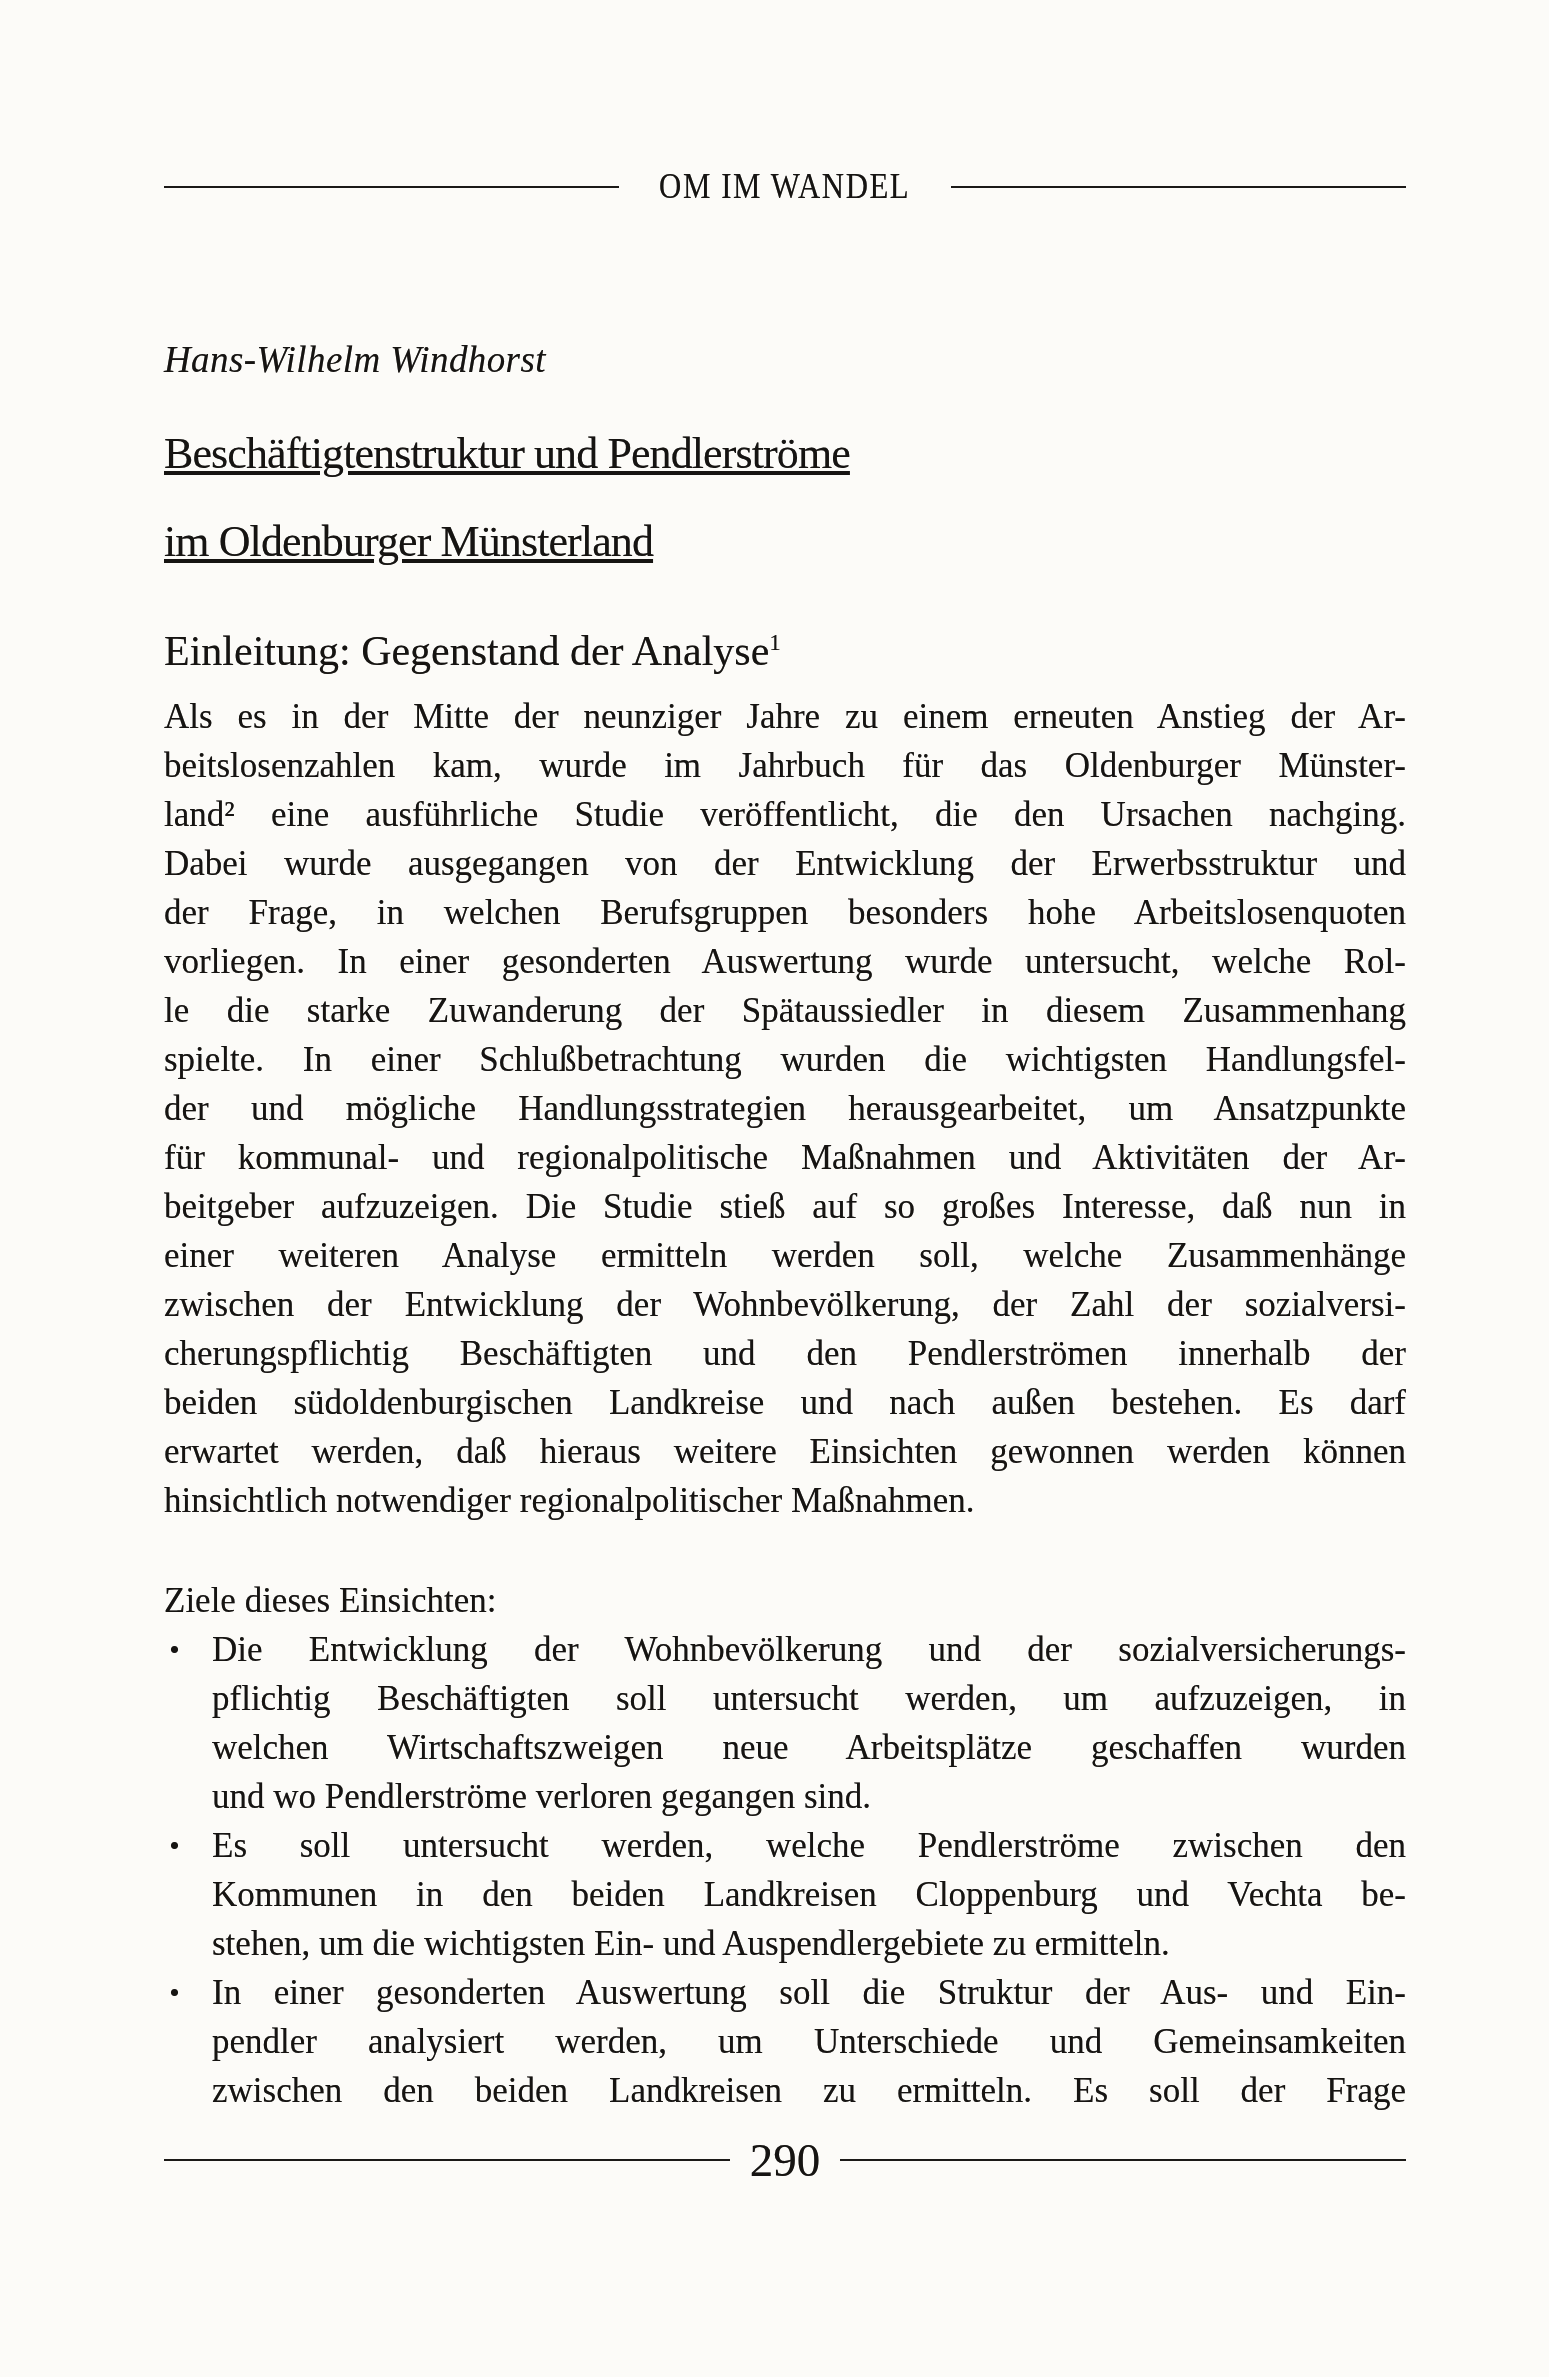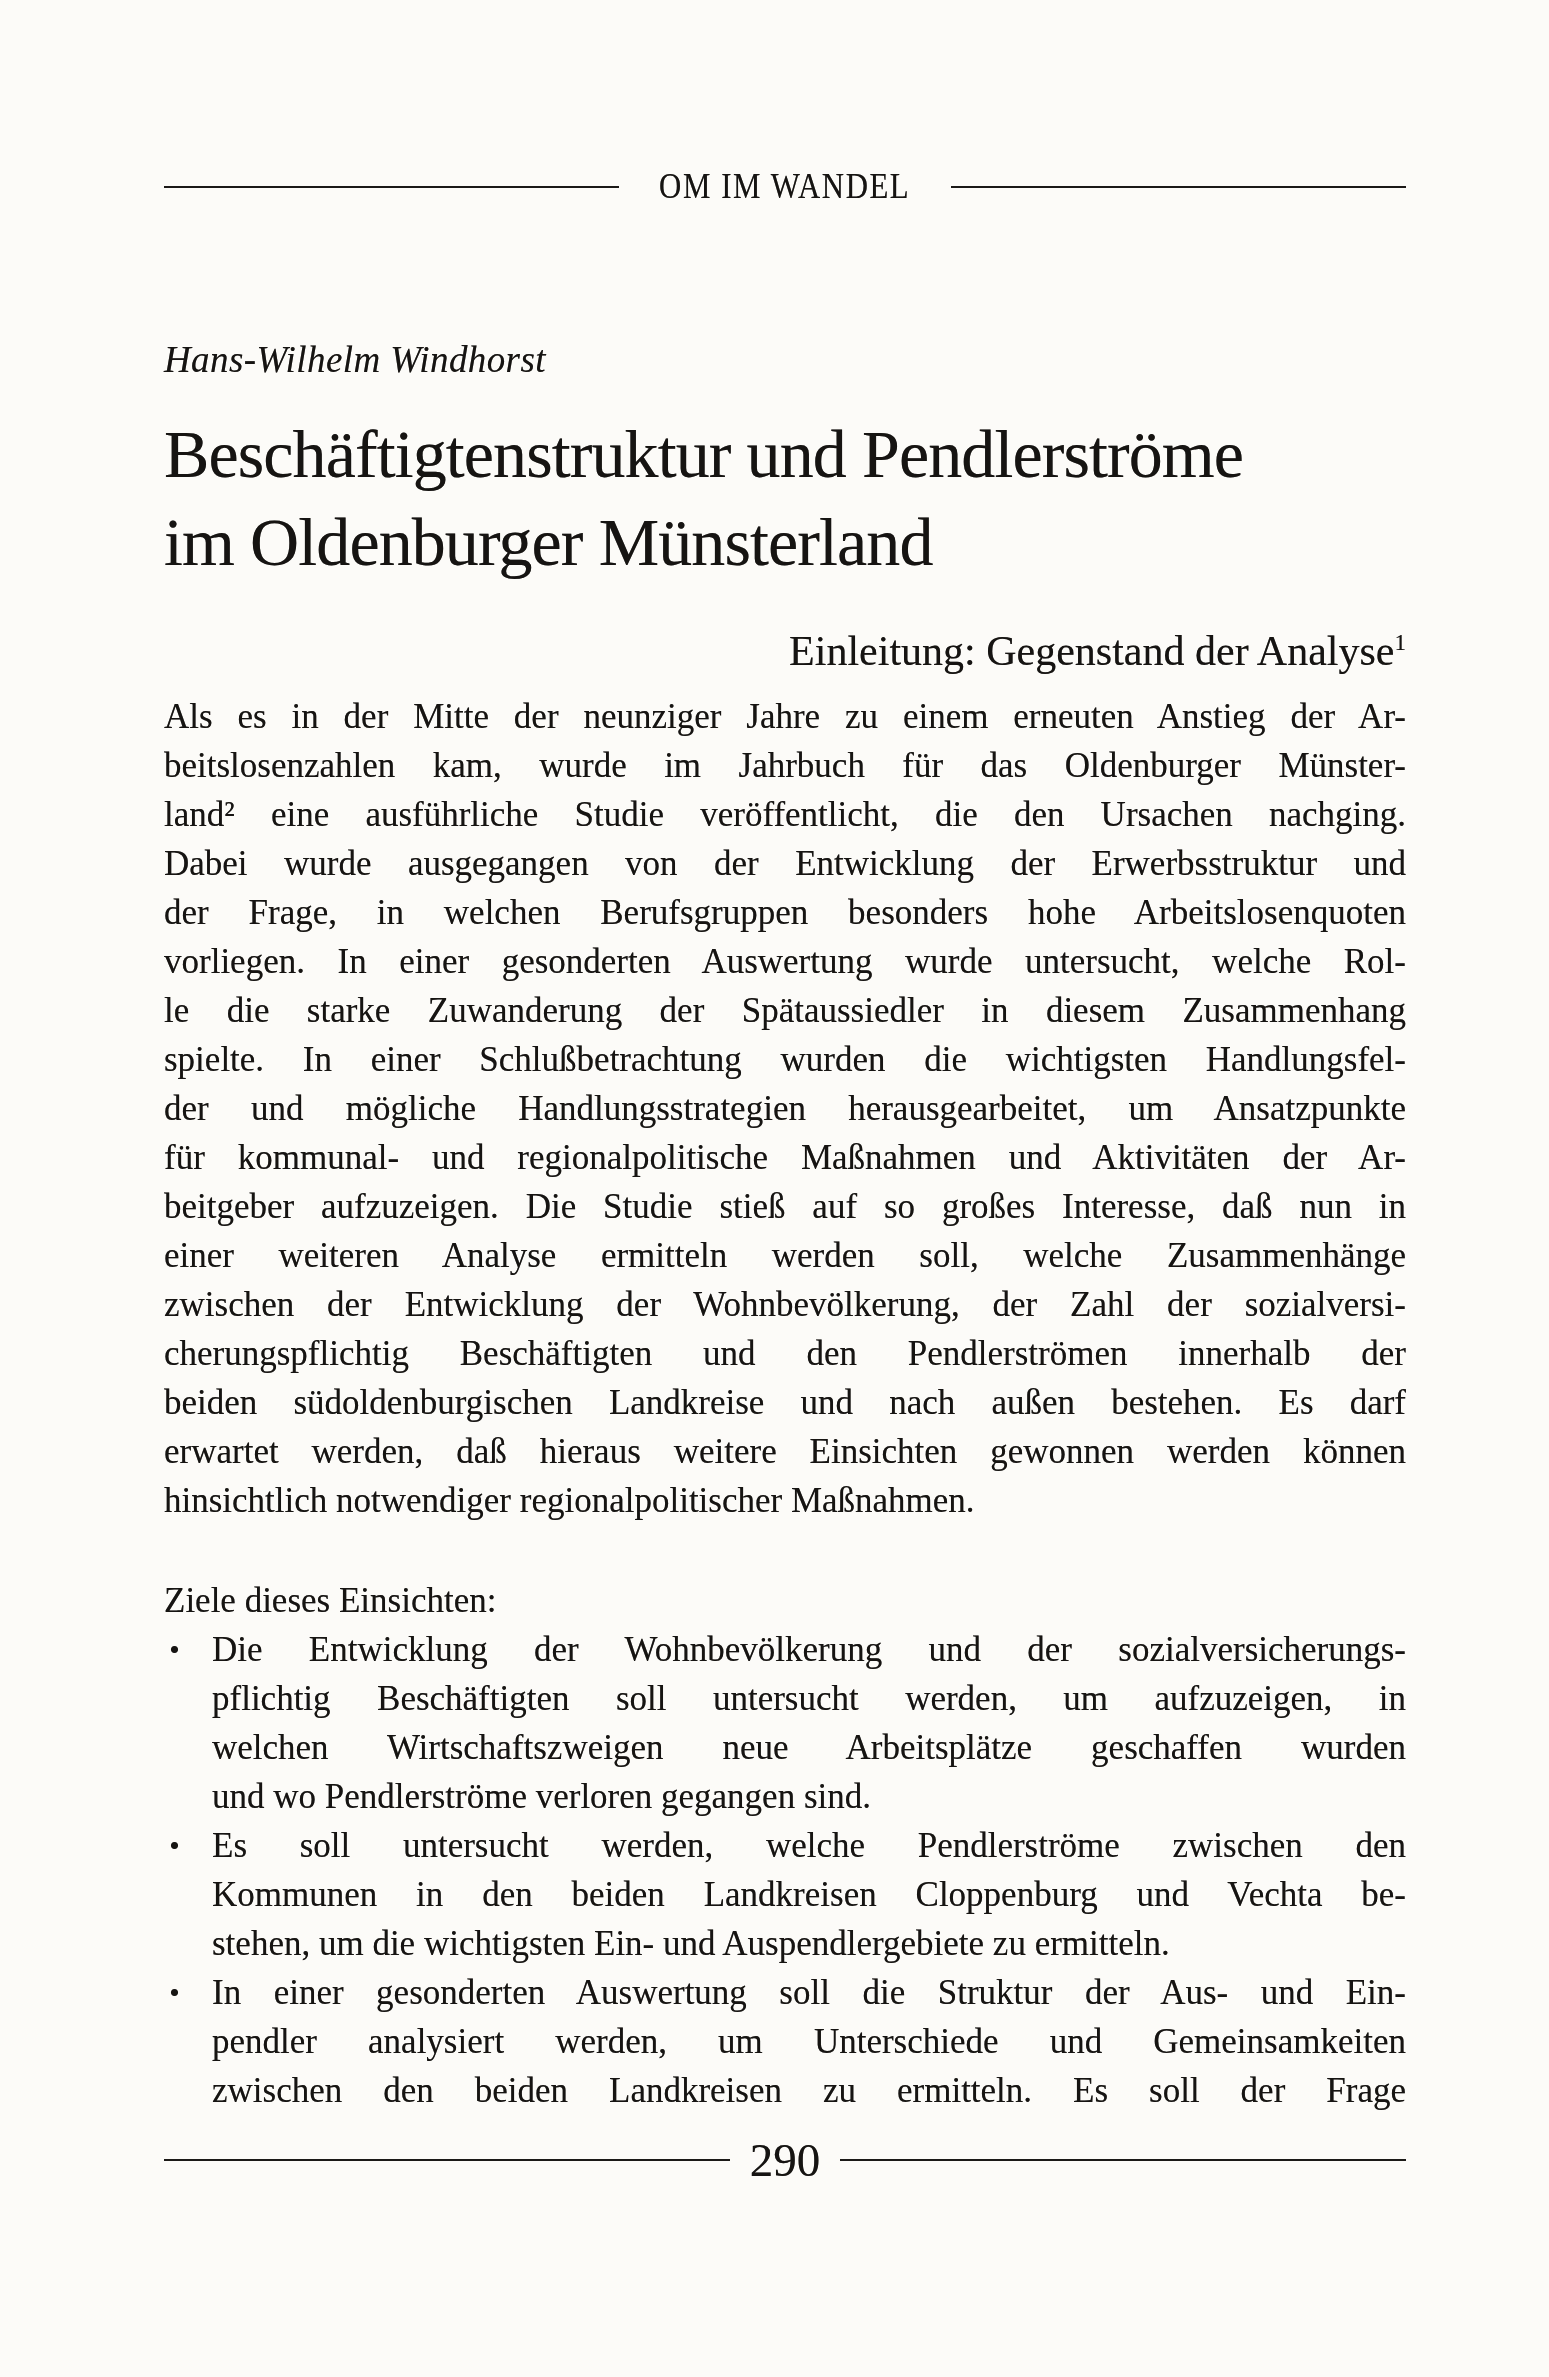--- a/index.html
+++ b/index.html
@@ -21,26 +21,26 @@
   .header-title{
     font-size:35px;letter-spacing:1.8px;white-space:nowrap;
     transform:scaleX(.88);transform-origin:center;
   }
   .author{
     position:absolute;top:338px;left:164px;
     font-style:italic;font-size:37px;letter-spacing:0.4px;
   }
   .title{
     position:absolute;top:410px;left:164px;width:1242px;
-    margin:0;font-size:68px;line-height:88px;font-weight:400;letter-spacing:-0.9px;
+    margin:0;font-size:44px;line-height:88px;font-weight:400;letter-spacing:-0.9px;text-decoration:underline;
   }
   .title-line{display:block;}
   .heading{
     position:absolute;top:627px;left:164px;width:1242px;
-    margin:0;font-size:42px;font-weight:400;text-align:right;
+    margin:0;font-size:42px;font-weight:400;
   }
   .heading sup{font-size:.55em;line-height:0;}
   .para{
     position:absolute;top:692px;left:164px;width:1242px;
     font-size:35px;line-height:49px;
   }
   .goals{
     position:absolute;top:1576px;left:164px;width:1242px;
     font-size:35px;line-height:49px;
   }

